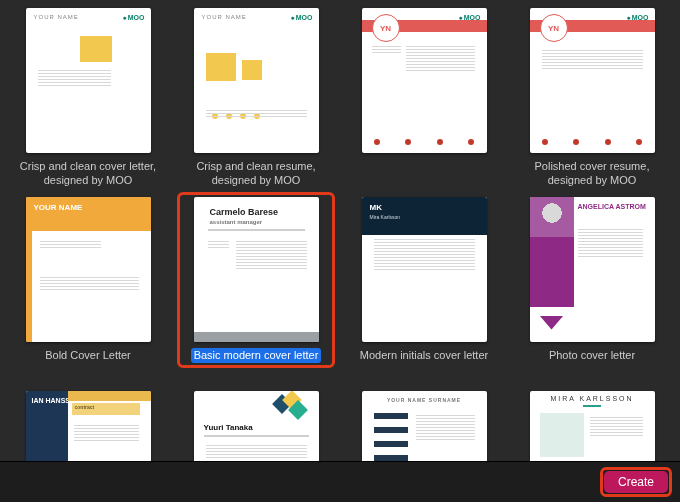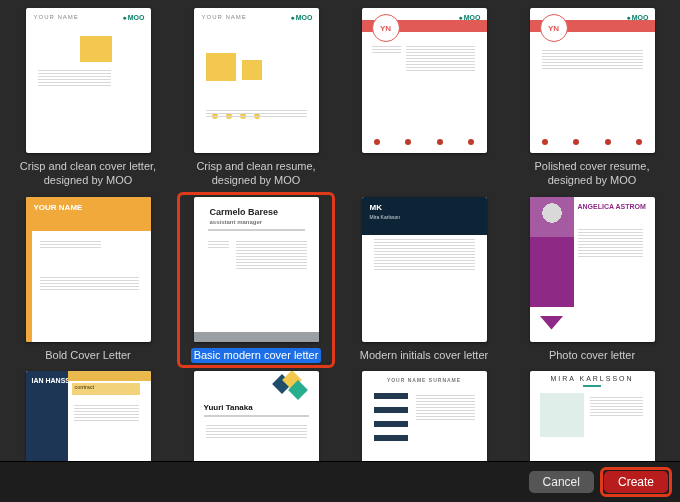--- a/index.html
+++ b/index.html
@@ -3,25 +3,25 @@
 <meta charset="utf-8">
 <style>
   html,body{margin:0;padding:0;background:#2a2a2a;font-family:-apple-system,Helvetica,Arial,sans-serif;color:#ddd;font-size:11px;width:680px;height:502px;overflow:hidden}
   .grid{display:grid;grid-template-columns:repeat(4,1fr);gap:8px 20px;padding:8px 14px 0;height:454px;overflow:hidden}
   .cell{display:flex;flex-direction:column;align-items:center}
   .thumb{width:125px;height:145px;background:#fff;border-radius:2px;box-shadow:0 1px 3px rgba(0,0,0,.5);position:relative;overflow:hidden}
   .label{margin-top:6px;text-align:center;color:#ccc;line-height:1.25;max-width:150px;padding:1px 3px;border-radius:3px}
   .sel-box{position:absolute;inset:-5px;border:3px solid #e03a1a;border-radius:6px;pointer-events:none}
   .sel-ring{position:absolute;inset:-3px;border:3px solid #1d6fe8;border-radius:4px;pointer-events:none}
   .label.sel{background:#1d6fe8;color:#fff}
-  .row3 .thumb{height:95px;margin-top:0}
+  .row3 .thumb{height:95px;margin-top:20px}
   .footer{position:absolute;left:0;right:0;bottom:0;height:40px;background:#1d1d1d;border-top:1px solid #000;display:flex;align-items:center;justify-content:flex-end;padding:0 12px;gap:10px}
   .btn{height:22px;padding:0 14px;border-radius:5px;font-size:12px;border:none;display:flex;align-items:center}
   .btn.cancel{background:#555;color:#eee}
-  .btn.create{background:#b91c1c;color:#fff}
+  .btn.create{background:#be185d;color:#fff}
   .hl{position:absolute;border:3px solid #e03a1a;border-radius:6px;pointer-events:none}
   
   .t{position:absolute}
   .moo{top:6px;right:6px;font-size:7px;font-weight:700;color:#0a806a}
   .moo::before{content:"●";color:#0a806a;margin-right:1px}
   .hdr{top:6px;left:8px;font-size:6px;color:#888;letter-spacing:1px}
   .ybox{background:#f3c84f}
   .dotrow{display:flex;gap:8px}
   .dot{width:6px;height:6px;border-radius:50%}
   
@@ -319,18 +319,17 @@
           <i></i>
           <i></i>
           <i></i>
         </div>
     </div>
   </div>
 
 </div>
 
 <div class="footer">
-  <button class="btn cancel">Cancel</button>
   <div style="position:relative">
     <button class="btn create">Create</button>
     <div class="hl" style="inset:-4px"></div>
   </div>
 </div>
 
 </body></html>

